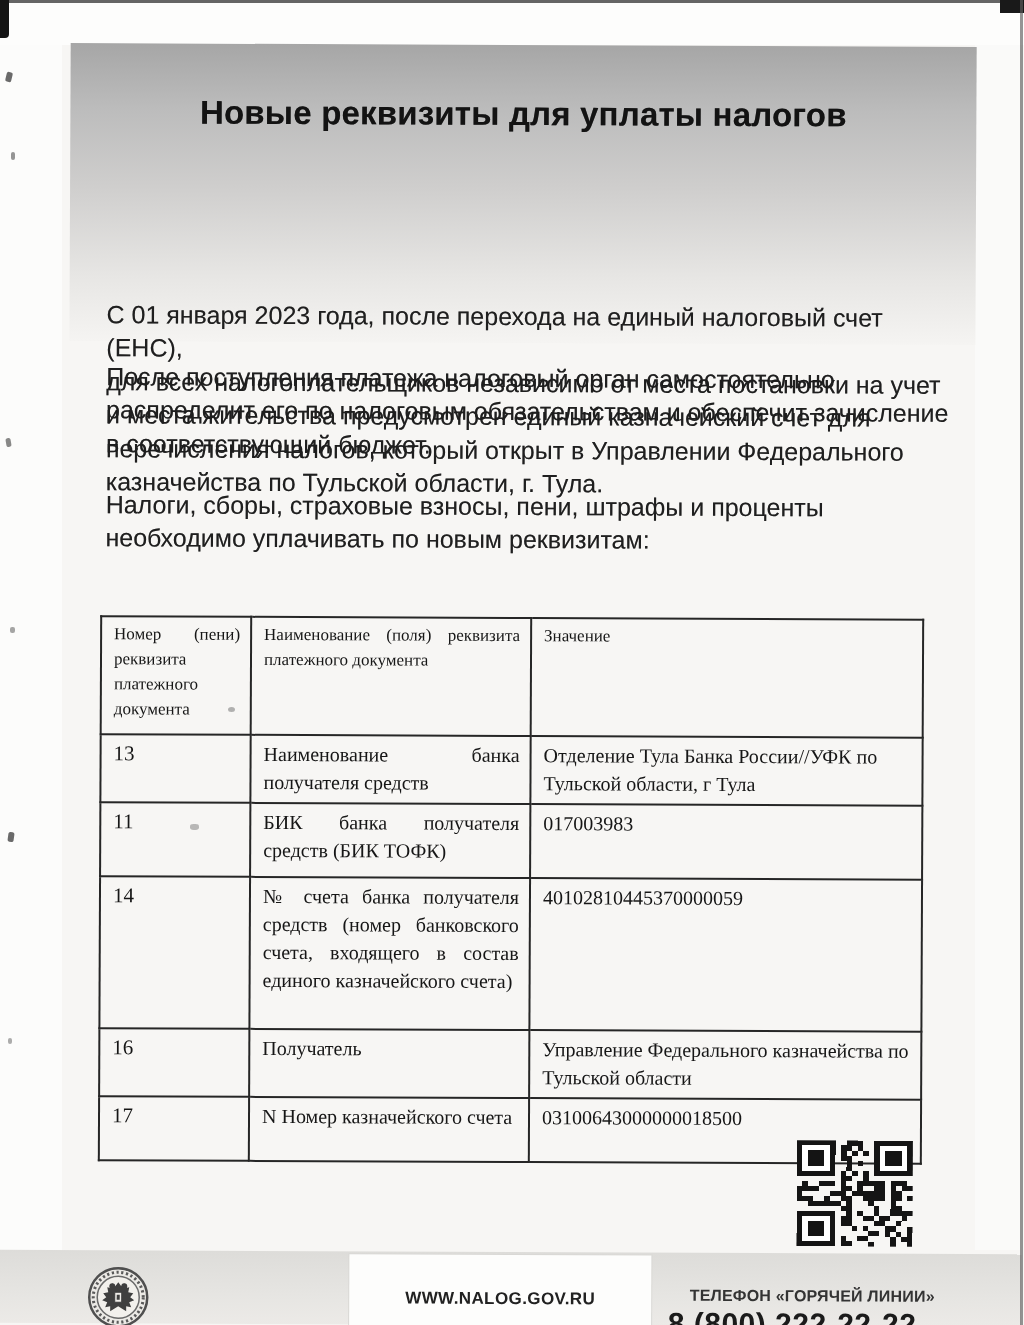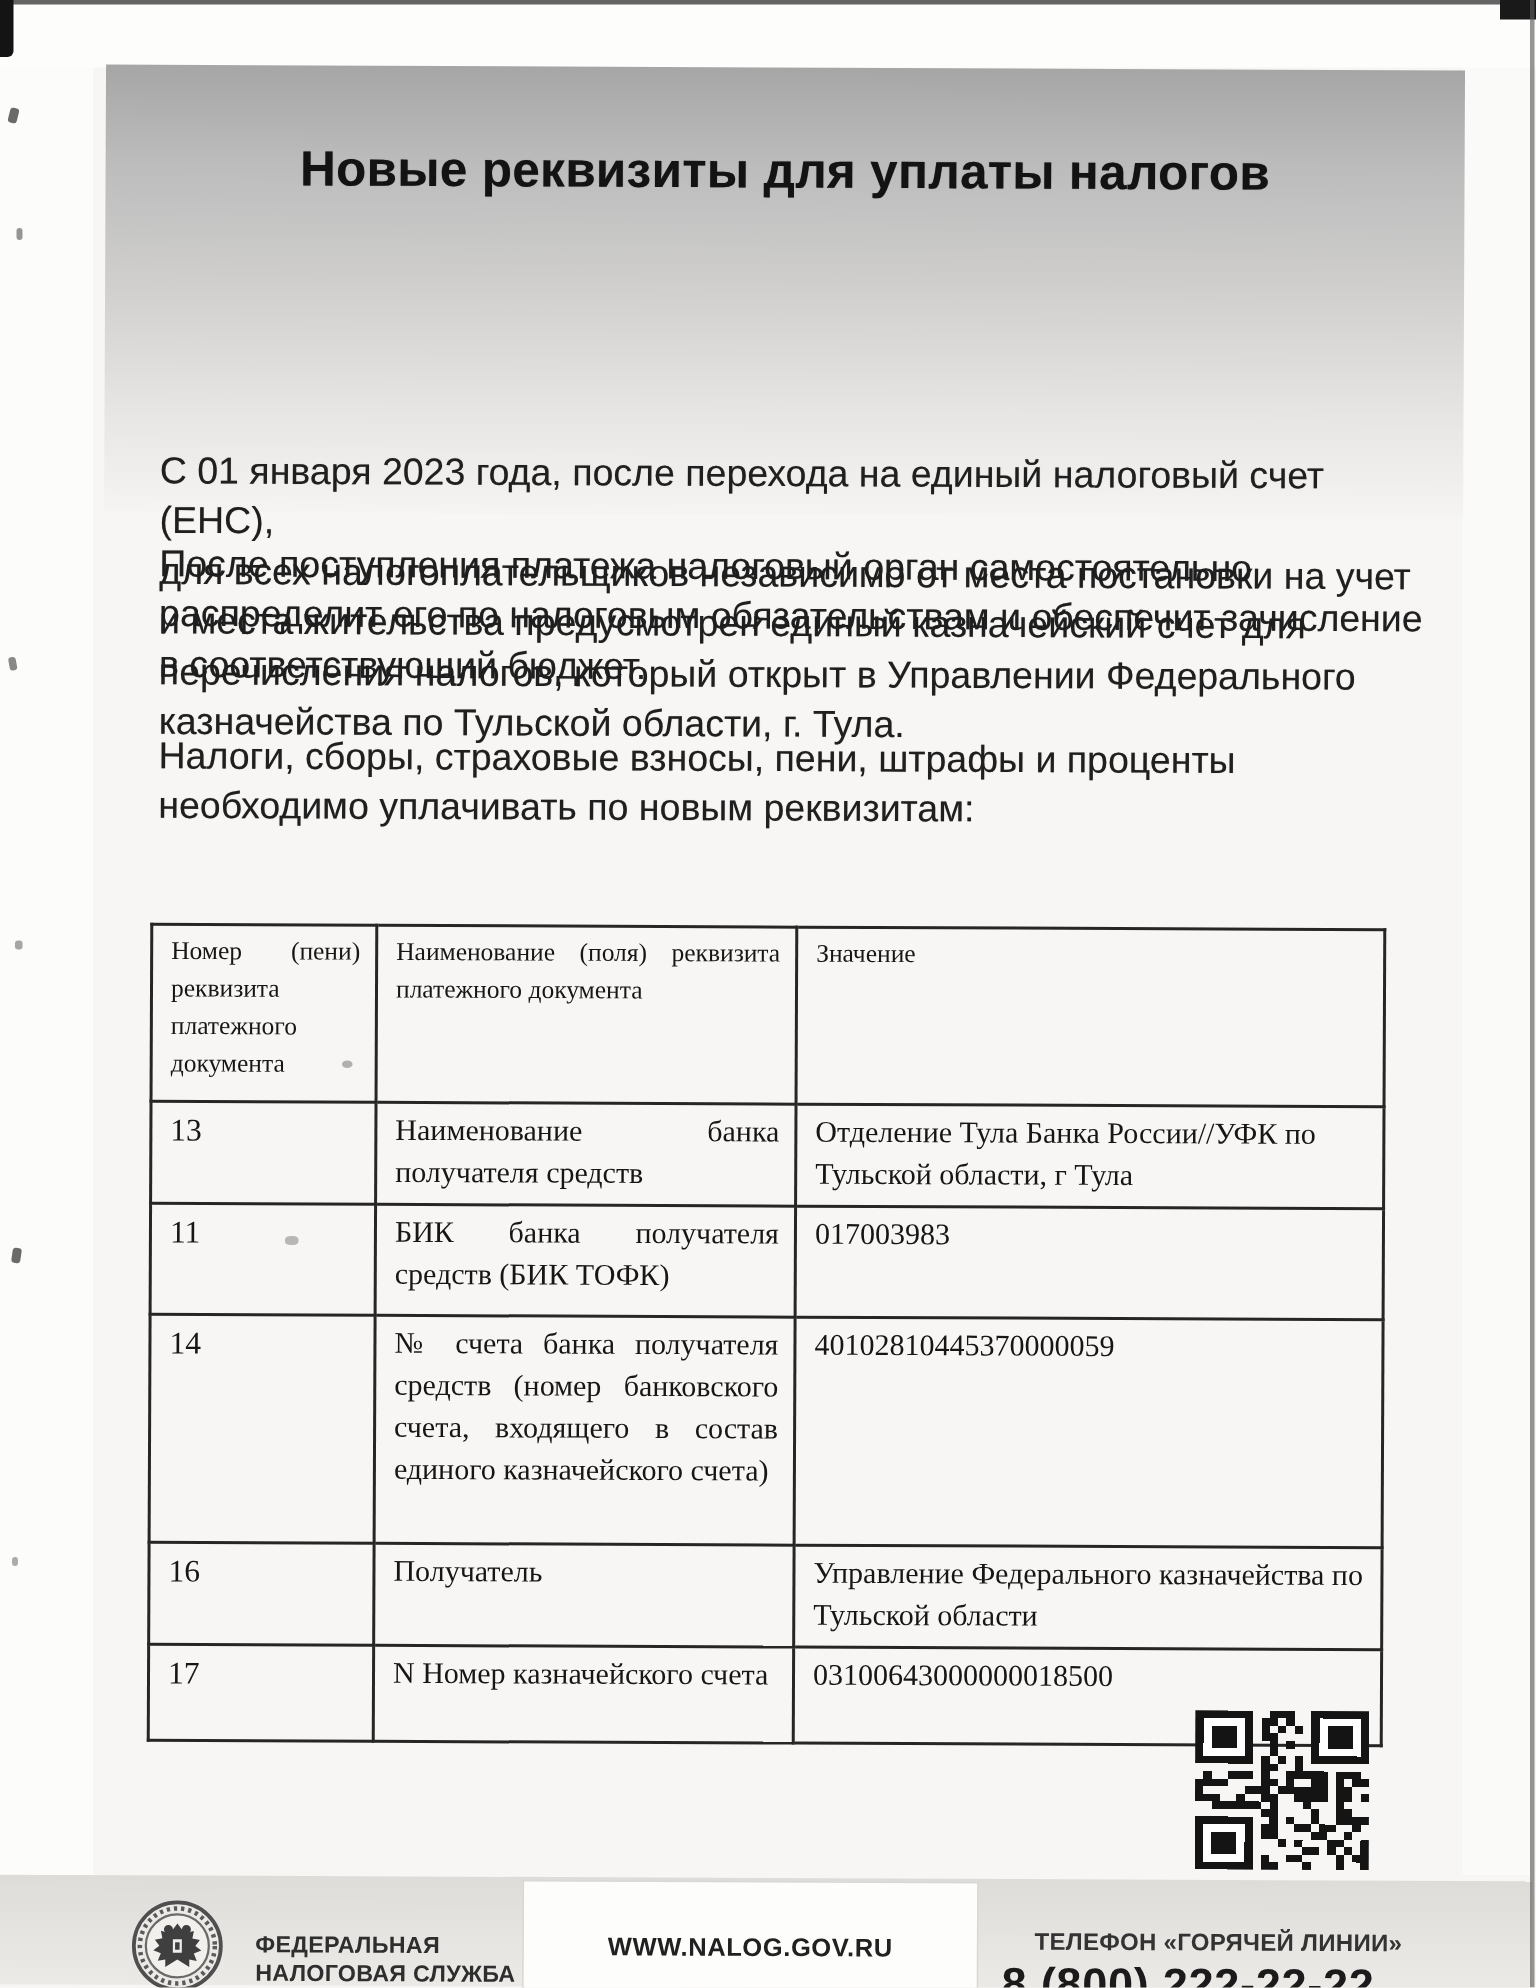--- a/index.html
+++ b/index.html
@@ -309,24 +309,20 @@
       <circle cx="31" cy="31" r="25" fill="none" stroke="#5a5a5a" stroke-width="3" stroke-dasharray="2.2 2.6"></circle>
       <g fill="#3f3f3f">
         <path d="M31 16 l3 4 3-3 1 5 4-1-1 5 5 1-3 4 4 3-5 2 2 5-5-1v5l-8-5-8 5v-5l-5 1 2-5-5-2 4-3-3-4 5-1-1-5 4 1 1-5 3 3z"></path>
         <circle cx="25" cy="20" r="3"></circle>
         <circle cx="37" cy="20" r="3"></circle>
       </g>
       <rect x="27.5" y="26" width="7" height="10" fill="#efede9" stroke="#3f3f3f" stroke-width="1"></rect>
       <rect x="29.5" y="28.5" width="3" height="5" fill="#3f3f3f"></rect>
     </svg>
   </div>
-  <div class="agency">
-    <div>ФЕДЕРАЛЬНАЯ</div>
-    <div>НАЛОГОВАЯ СЛУЖБА</div>
-  </div>
 
   <div class="site-card">
     <div class="site-url">WWW.NALOG.GOV.RU</div>
   </div>
 
   <div class="hotline-label">ТЕЛЕФОН «ГОРЯЧЕЙ ЛИНИИ»</div>
   <div class="hotline-phone">8 (800) 222-22-22</div>
 
 </div>
 

